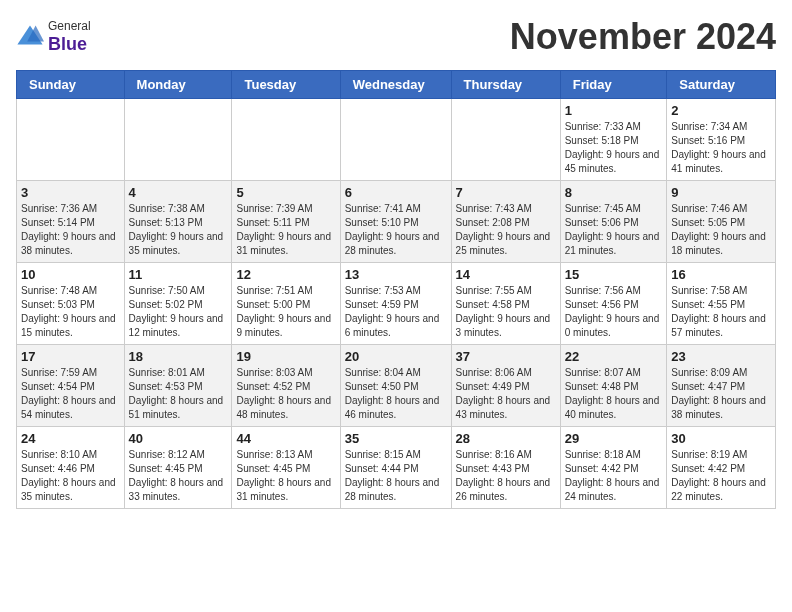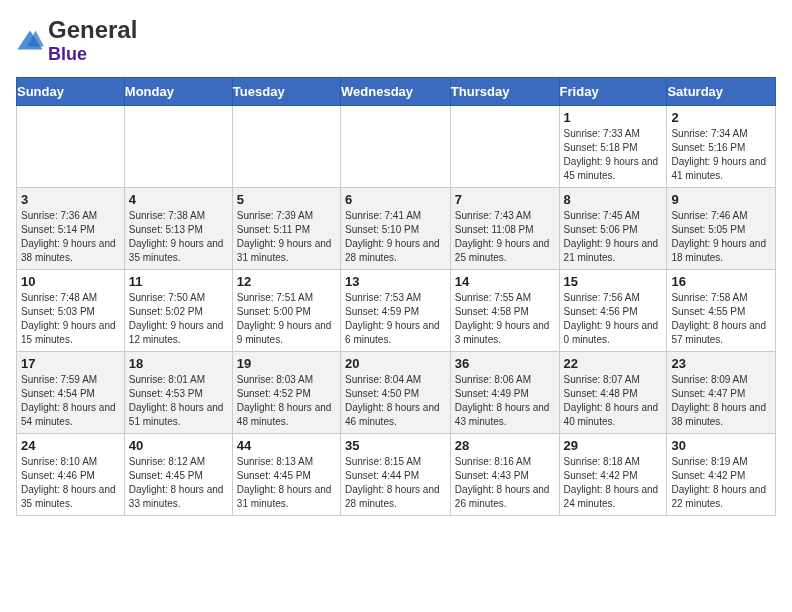--- a/index.html
+++ b/index.html
@@ -15,22 +15,22 @@
       justify-content: space-between;
       align-items: flex-start;
       margin-bottom: 12px;
     }
     .logo {
       display: flex;
       align-items: center;
       gap: 4px;
     }
     .logo-text-general {
-      font-size: 24px;
-      font-weight: bold;
+      font-size: 12px;
+      font-weight: normal;
       color: #333;
     }
     .logo-text-blue {
       font-size: 18px;
       font-weight: bold;
       color: #4c1d95;
     }
     .logo-icon {
       width: 28px;
       height: 28px;
@@ -48,21 +48,21 @@
       color: #555;
     }
     table {
       width: 100%;
       border-collapse: collapse;
       font-size: 11px;
     }
     thead tr th {
       background-color: #3a6bbf;
       color: #fff;
-      padding: 6px 0;
+      padding: 6px 12px;
       text-align: left;
       font-size: 13px;
       font-weight: bold;
       border: 1px solid #2a5aaf;
     }
     tbody tr td {
       border: 1px solid #ccc;
       vertical-align: top;
       padding: 4px;
       height: 80px;
@@ -100,20 +100,21 @@
     <svg class="logo-icon" viewBox="0 0 40 40">
       <polygon points="20,5 38,32 2,32" fill="#4a90d9"></polygon>
       <polygon points="28,5 40,28 16,28" fill="#2a6abf" opacity="0.7"></polygon>
     </svg>
     <div>
       <span class="logo-text-general">General</span><br>
       <span class="logo-text-blue">Blue</span>
     </div>
   </div>
   <div class="title-area">
+    <div class="month-title">November 2024</div>
   </div>
 </div>
 
 <table>
   <thead>
     <tr id="header-row">
     <th>Sunday</th>
         <th>Monday</th>
         <th>Tuesday</th>
         <th>Wednesday</th>
@@ -163,21 +164,21 @@
         </td>
         <td>
           <div class="day-num">6</div>
           <div class="day-info">Sunrise: 7:41 AM
 Sunset: 5:10 PM
 Daylight: 9 hours and 28 minutes.</div>
         </td>
         <td>
           <div class="day-num">7</div>
           <div class="day-info">Sunrise: 7:43 AM
-Sunset: 11:08 PM
+Sunset: 2:08 PM
 Daylight: 9 hours and 25 minutes.</div>
         </td>
         <td>
           <div class="day-num">8</div>
           <div class="day-info">Sunrise: 7:45 AM
 Sunset: 5:06 PM
 Daylight: 9 hours and 21 minutes.</div>
         </td>
         <td>
           <div class="day-num">9</div>
@@ -249,21 +250,21 @@
 Sunset: 4:52 PM
 Daylight: 8 hours and 48 minutes.</div>
         </td>
         <td>
           <div class="day-num">20</div>
           <div class="day-info">Sunrise: 8:04 AM
 Sunset: 4:50 PM
 Daylight: 8 hours and 46 minutes.</div>
         </td>
         <td>
-          <div class="day-num">36</div>
+          <div class="day-num">37</div>
           <div class="day-info">Sunrise: 8:06 AM
 Sunset: 4:49 PM
 Daylight: 8 hours and 43 minutes.</div>
         </td>
         <td>
           <div class="day-num">22</div>
           <div class="day-info">Sunrise: 8:07 AM
 Sunset: 4:48 PM
 Daylight: 8 hours and 40 minutes.</div>
         </td>

